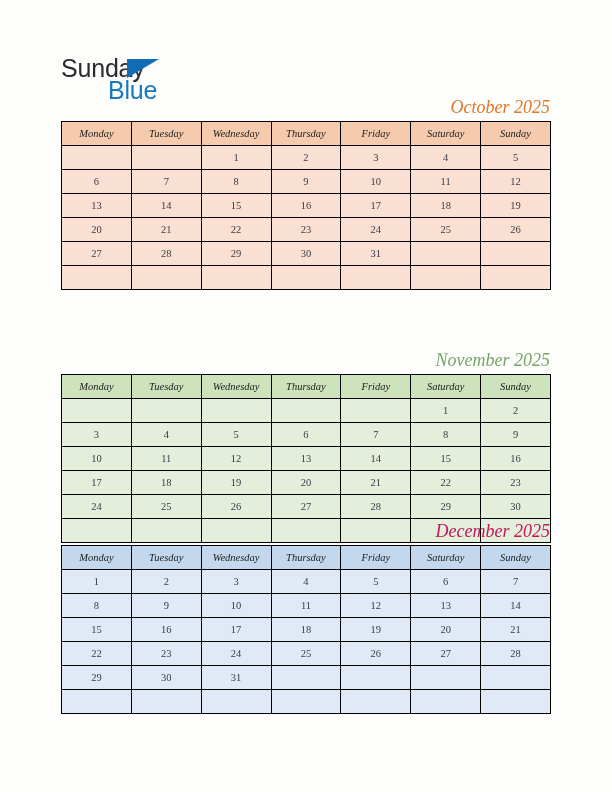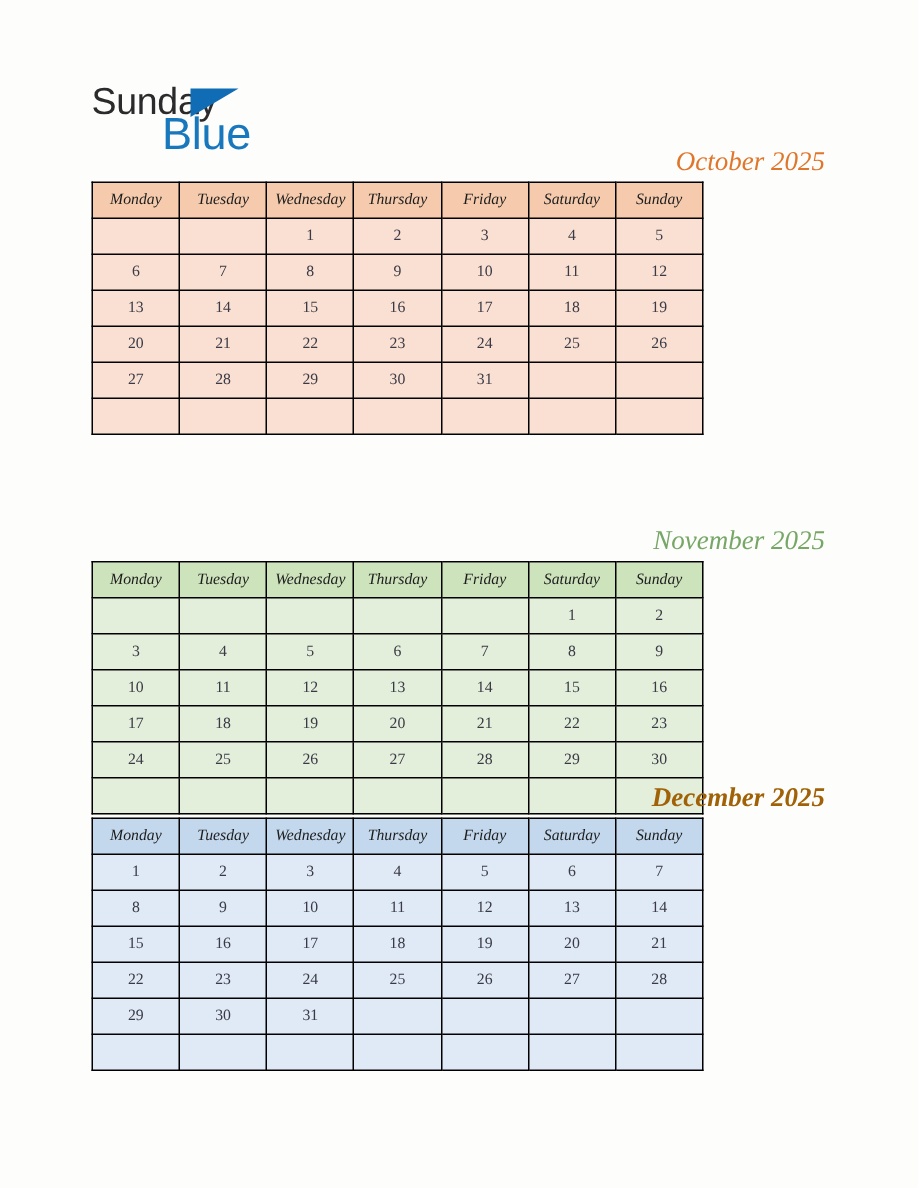--- a/index.html
+++ b/index.html
@@ -40,21 +40,21 @@
     letter-spacing: -0.2px;
     color: #2b2b2b;
     line-height: 28px;
     white-space: nowrap;
   }
   .logo-blue {
     position: absolute;
     left: 47px;
     top: 22px;
     font-family: "Liberation Sans", sans-serif;
-    font-size: 30px;
+    font-size: 25px;
     letter-spacing: -0.2px;
     color: #1878be;
     line-height: 28px;
     white-space: nowrap;
   }
   .logo-triangle {
     position: absolute;
     left: 66px;
     top: 5px;
     width: 0;
@@ -79,21 +79,21 @@
     font-style: italic;
     font-size: 18px;
     line-height: 22px;
     padding-right: 1px;
     margin-bottom: 3px;
     white-space: nowrap;
   }
 
   table.cal {
     border-collapse: collapse;
-    width: 408px;
+    width: 490px;
     table-layout: fixed;
     border: 1px solid #000;
   }
   table.cal th, table.cal td {
     border: 1px solid #000;
     height: 24px;
     text-align: center;
     vertical-align: middle;
     padding: 0;
     box-sizing: border-box;
@@ -117,21 +117,21 @@
   #month-0 .month-title { color: #e0762c; }
   #month-0 table.cal th { background: #f6cbad; }
   #month-0 table.cal td { background: #fae0d2; }
 
   
   #month-1 .month-title { color: #76a766; }
   #month-1 table.cal th { background: #cde3bc; }
   #month-1 table.cal td { background: #e3eedb; }
 
   
-  #month-2 .month-title { color: #a16207; font-weight: bold; }
+  #month-2 .month-title { color: #be185d; }
   #month-2 table.cal th { background: #c3d8ed; }
   #month-2 table.cal td { background: #dfeaf6; }
 </style>
 </head>
 <body>
 
 <div class="page">
 
   <div class="logo">
     <span class="logo-general">Sunday</span>

